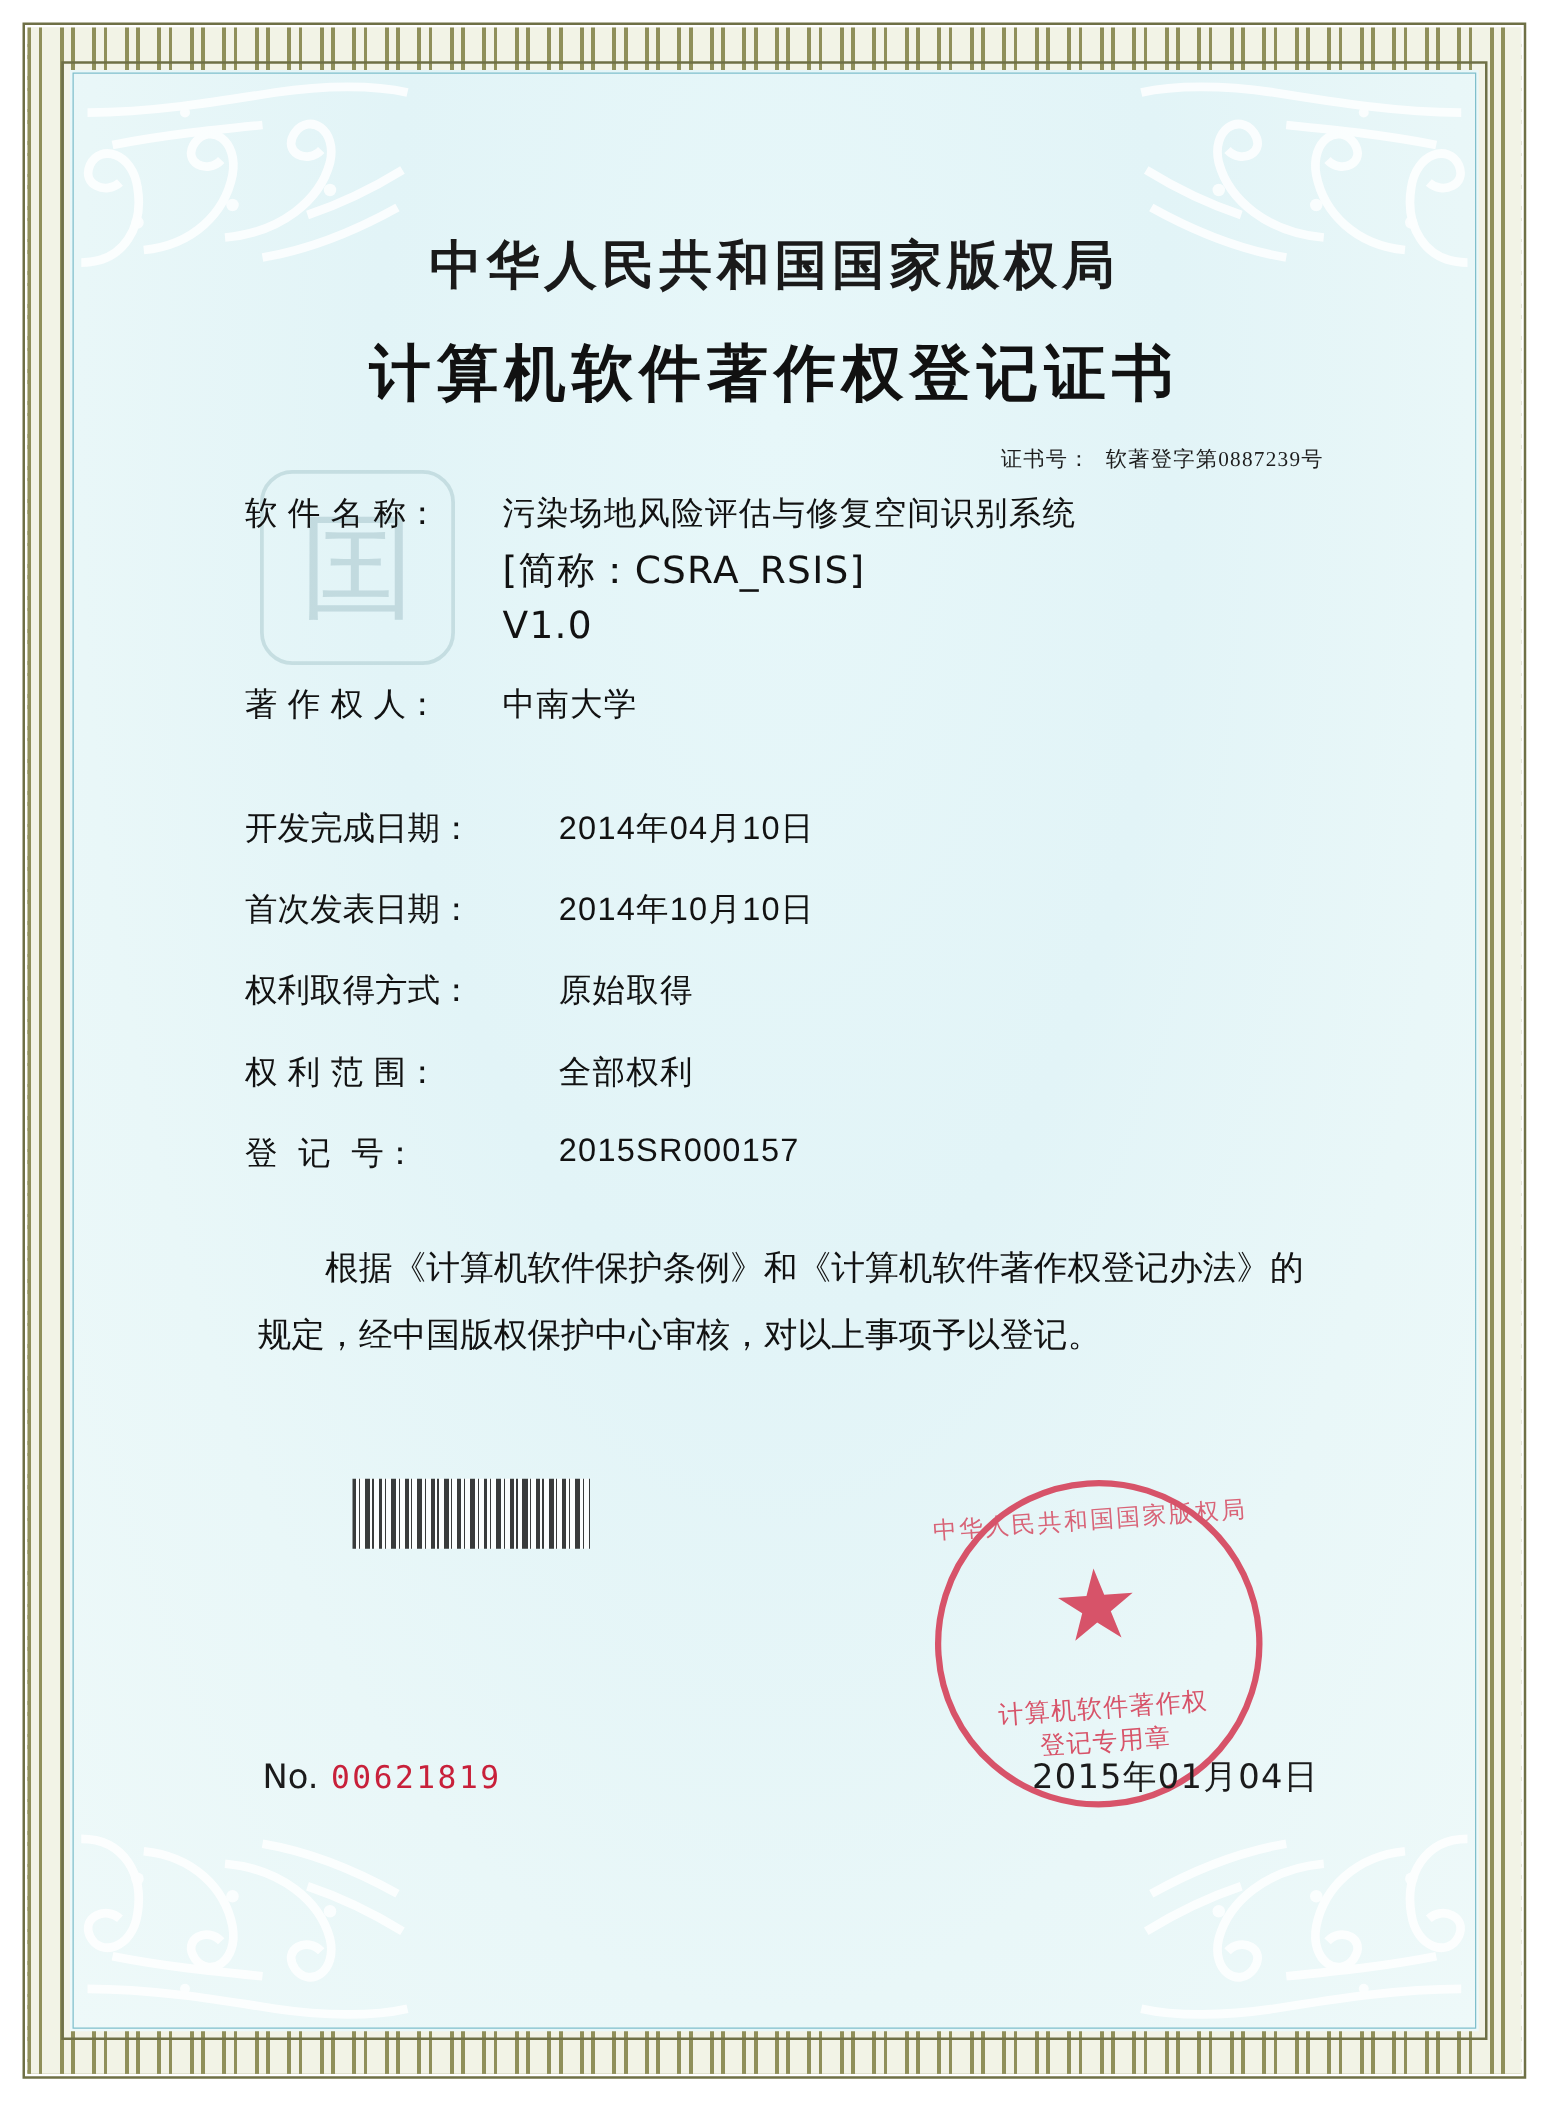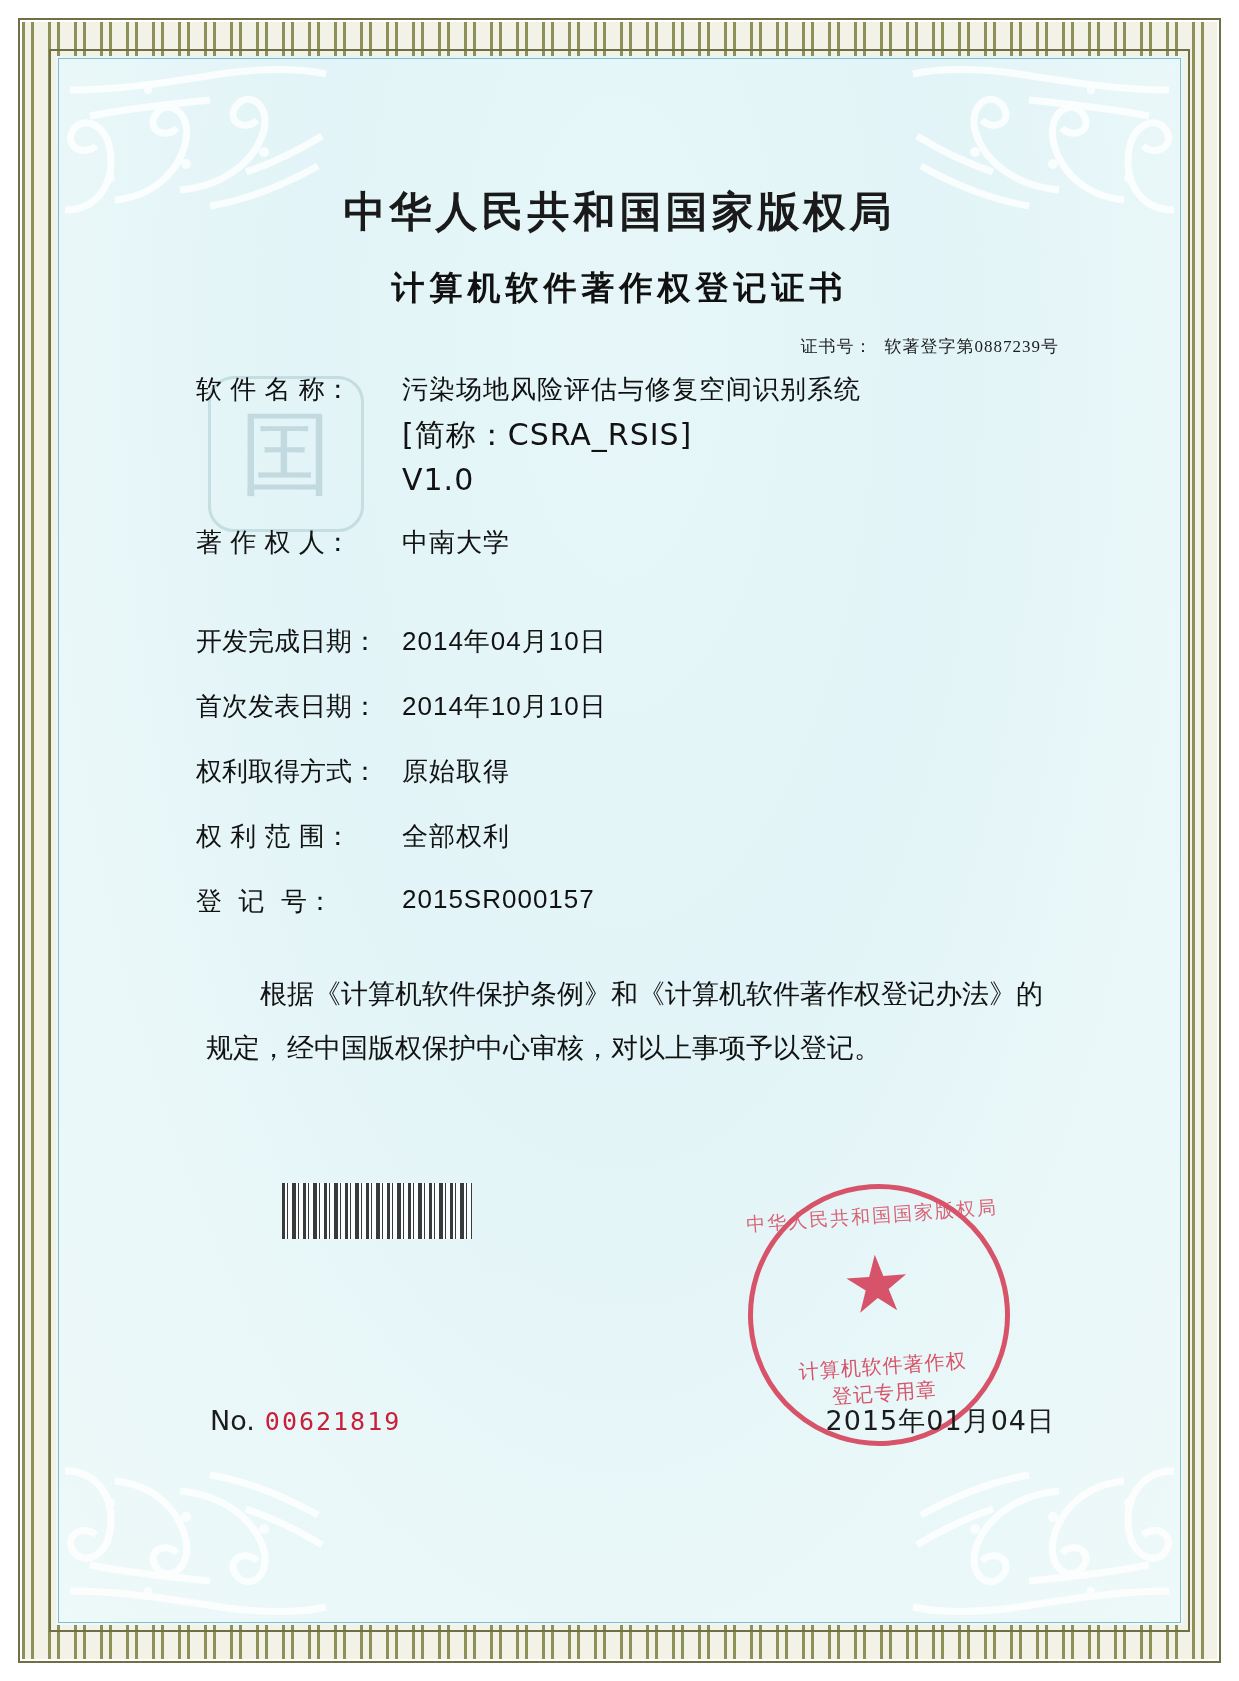--- a/index.html
+++ b/index.html
@@ -115,21 +115,21 @@
     font-family: "DejaVu Sans", "Liberation Sans", sans-serif;
     font-weight: bold;
     font-size: 42px;
     letter-spacing: 4px;
     color: #1a1a1a;
   }
   .doc-title {
     margin-top: 26px;
     font-family: "DejaVu Sans", "Liberation Sans", sans-serif;
     font-weight: bold;
-    font-size: 33px;
+    font-size: 49px;
     letter-spacing: 5px;
     color: #111111;
   }
 
   .cert-no-line {
     margin-top: 24px;
     text-align: right;
     padding-right: 124px;
     font-family: Liberation Serif, serif;
     font-size: 17px;
@@ -186,21 +186,21 @@
     padding-left: 206px;
     font-family: "DejaVu Sans", "Liberation Sans", sans-serif;
     font-size: 30px;
     color: #121212;
     margin-bottom: 6px;
     letter-spacing: 1px;
   }
   .gap-small { height: 22px; }
   .gap-big { height: 56px; }
 
-  .field-row.spaced { margin-bottom: 30px; }
+  .field-row.spaced { margin-bottom: 30px; gap: 45px; }
 
   
   .statement {
     margin-top: 48px;
     padding-left: 150px;
     padding-right: 96px;
     font-family: "DejaVu Sans", "Liberation Sans", sans-serif;
     font-size: 27px;
     line-height: 2.0;
     color: #121212;

